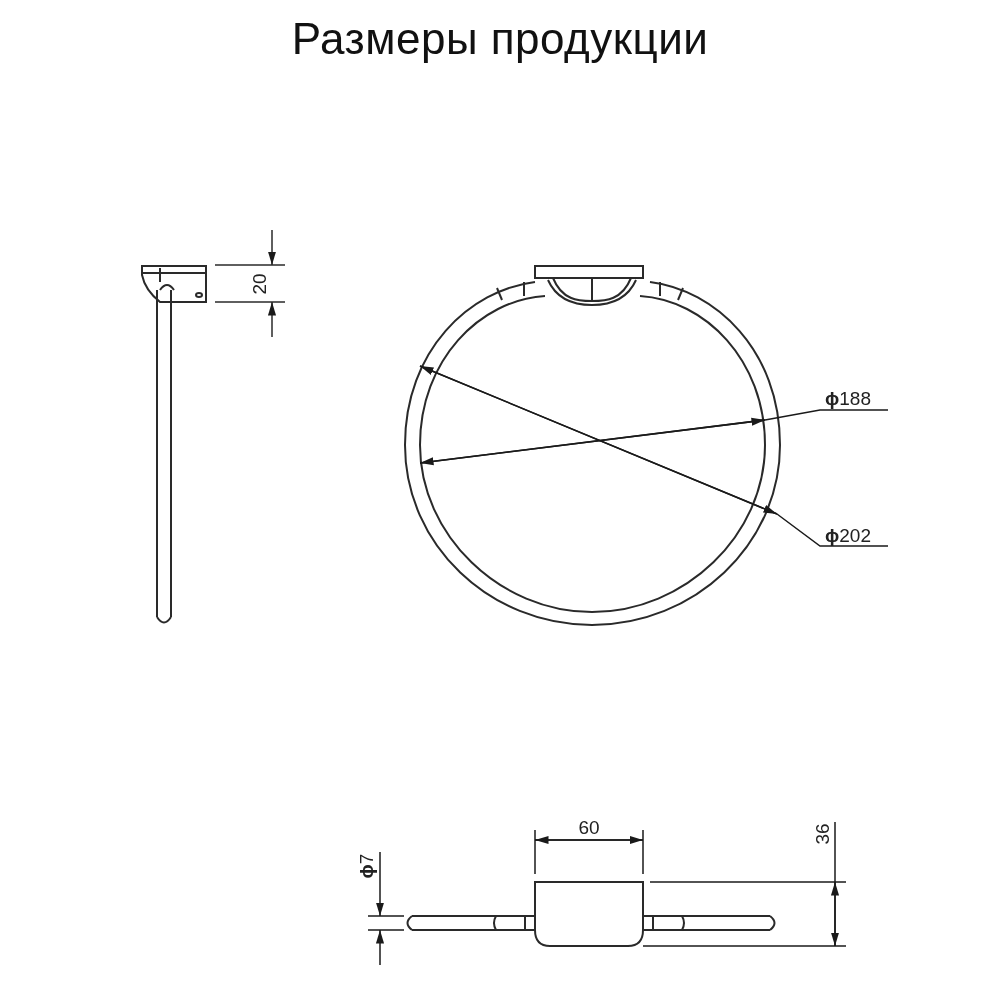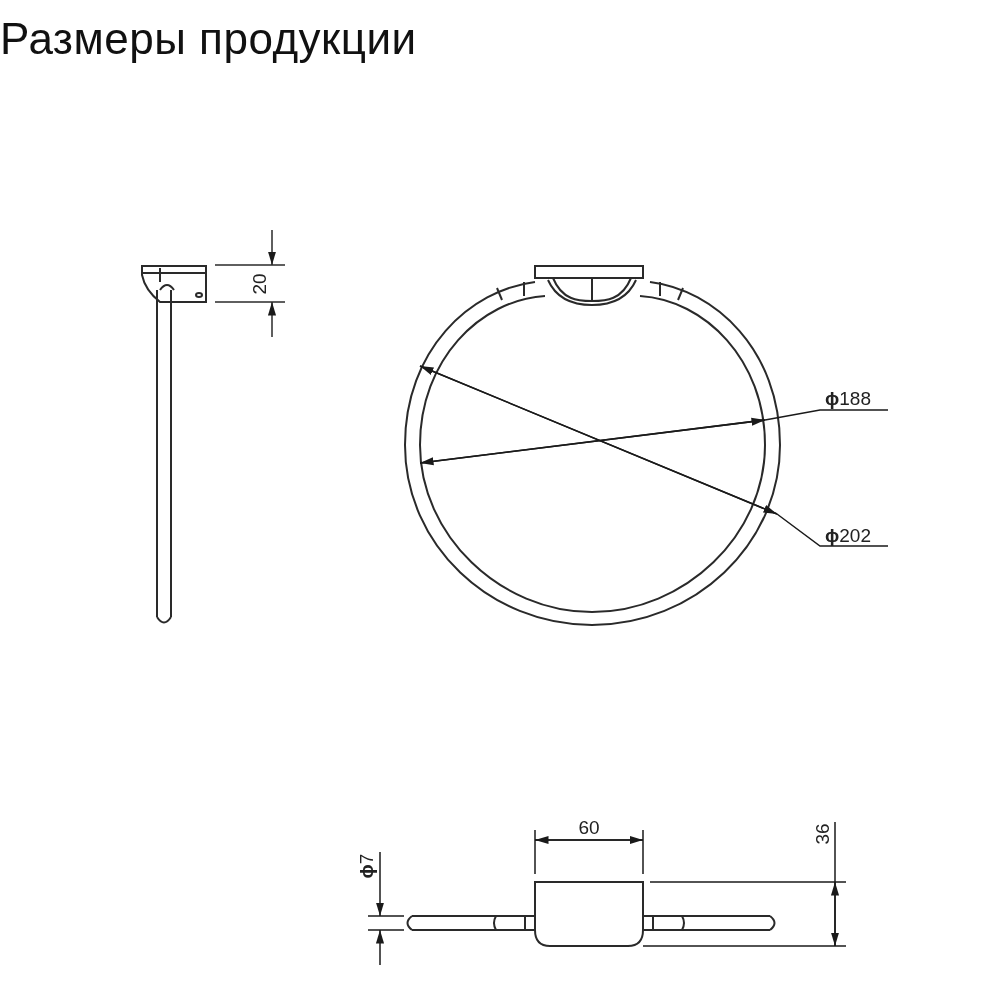--- a/index.html
+++ b/index.html
@@ -1,18 +1,18 @@
 <!DOCTYPE html>
 <html><head>
 <meta charset="utf-8">
 <style>
   html, body { margin: 0; padding: 0; background: #ffffff; }
   body { width: 1000px; height: 1000px; position: relative; overflow: hidden; }
   .title {
-    position: absolute; left: 0; top: 14px; width: 1000px; text-align: left;
+    position: absolute; left: 0; top: 14px; width: 1000px; text-align: center;
     font-family: "Liberation Sans", sans-serif; font-size: 44px; color: #111111;
     letter-spacing: 0.5px;
   }
   svg.drawing { position: absolute; left: 0; top: 0; }
   .dim-text {
     font-family: "Liberation Sans", sans-serif; font-size: 19px; fill: #222222;
   }
 </style>
 </head>
 <body>

